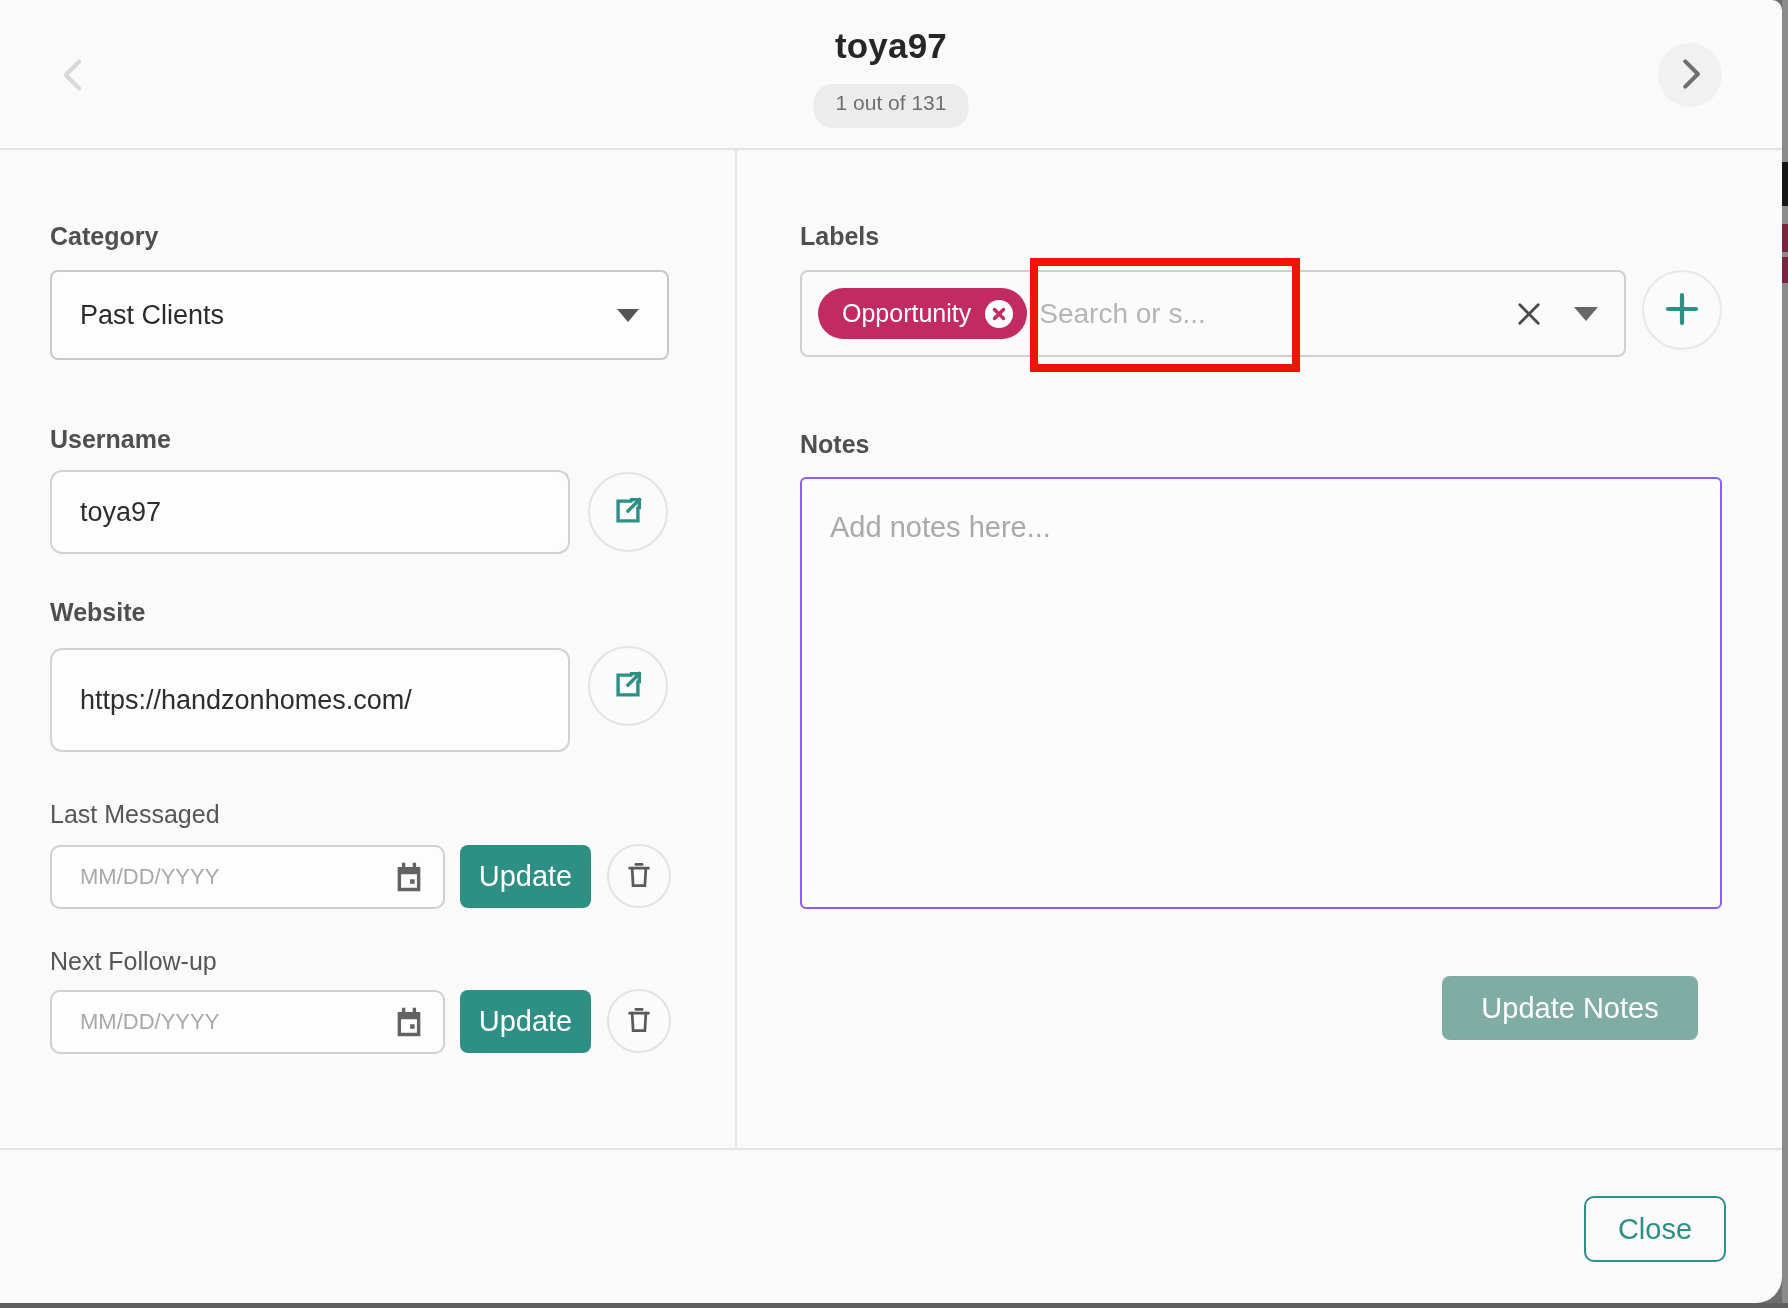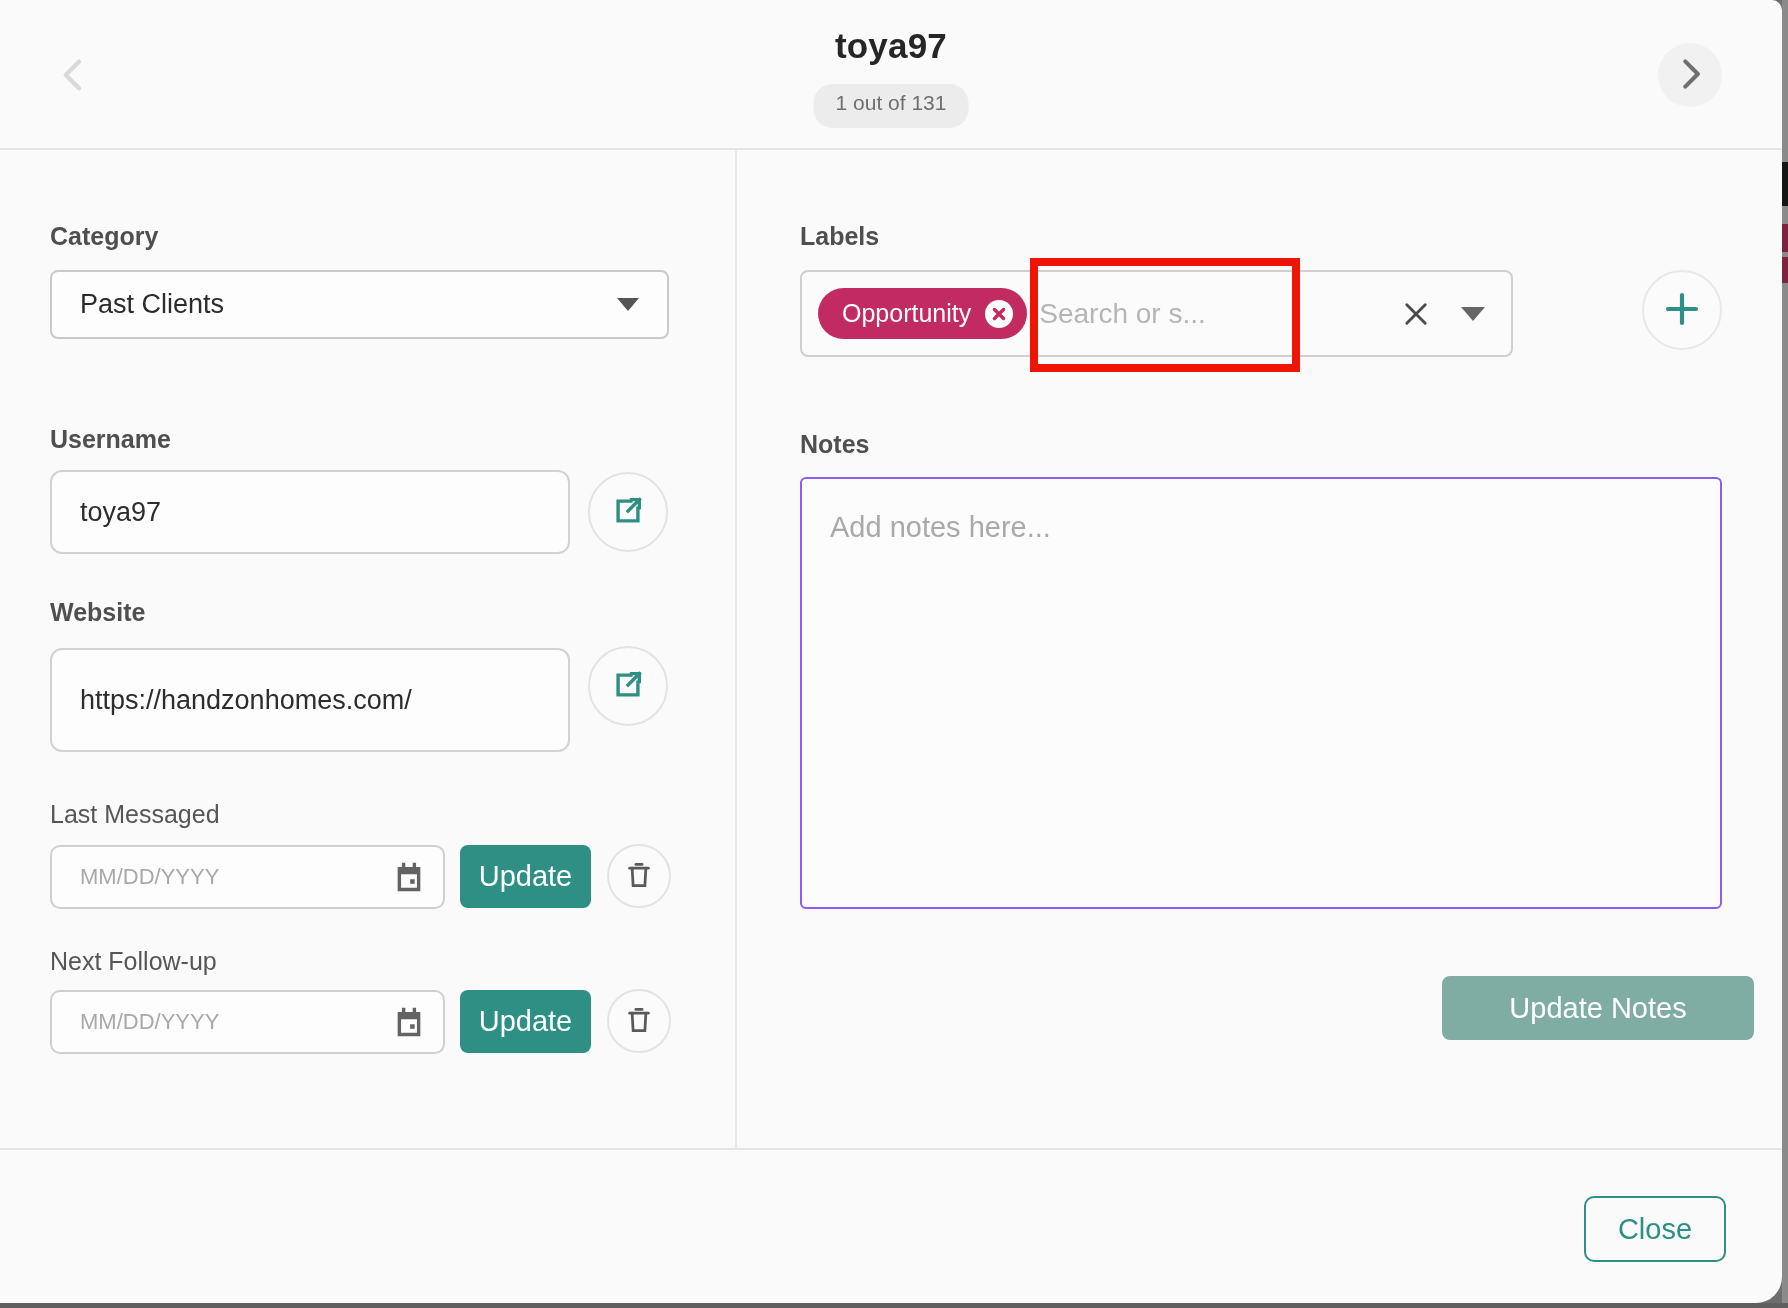--- a/index.html
+++ b/index.html
@@ -35,21 +35,21 @@
 
   
   .field-label { position:absolute; font-size:25px; font-weight:700; color:#4f4f4f; }
   .field-label.regular { font-weight:400; color:#565656; }
   .text-input { position:absolute; background:#fdfdfd; border:2px solid #d2d2d2; border-radius:12px;
                 font-size:27px; color:#2d2d2d; padding:0 28px;
                 font-family:"Liberation Sans","DejaVu Sans",sans-serif; }
   .text-input::placeholder { color:#a8a8a8; }
 
   
-  .select-box { position:absolute; left:50px; top:270px; width:619px; height:69px; background:#fdfdfd;
+  .select-box { position:absolute; left:50px; top:270px; width:619px; height:90px; background:#fdfdfd;
                 border:2px solid #c9c9c9; border-radius:8px; display:flex; align-items:center;
                 padding:0 28px; cursor:pointer; }
   .select-box .value { font-size:27px; color:#2b2b2b; }
   .caret-down { margin-left:auto; width:0; height:0; border-left:11px solid transparent;
                 border-right:11px solid transparent; border-top:13px solid #555; }
 
   
   .circle-btn { position:absolute; border-radius:50%; background:#fbfbfb; border:2px solid #e3e3e3;
                 display:flex; align-items:center; justify-content:center; cursor:pointer; }
   .ext-btn { width:80px; height:80px; }
@@ -58,21 +58,21 @@
 
   
   .date-input { left:50px; width:395px; height:64px; border-radius:10px; border-color:#cfcfcf;
                 font-size:22px; padding-right:70px; }
   .cal-icon { position:absolute; pointer-events:auto; cursor:pointer; }
   .update-btn { position:absolute; left:460px; width:131px; height:63px; background:#2e8f85; border:none;
                 border-radius:8px; color:#ffffff; font-size:29px; cursor:pointer;
                 font-family:"Liberation Sans","DejaVu Sans",sans-serif; }
 
   
-  .labels-box { position:absolute; left:800px; top:270px; width:713px; height:87px;
+  .labels-box { position:absolute; left:800px; top:270px; width:826px; height:87px;
                 border:2px solid #cfcfcf; border-radius:8px; background:#fbfbfb;
                 display:flex; align-items:center; padding:0 26px 0 16px; }
   .chip { height:51px; border-radius:26px; display:flex; align-items:center; gap:12px;
           padding:0 12px 0 24px; color:#fff; font-size:25px; white-space:nowrap; margin-right:12px; }
   .chip-opportunity { background:#c22a62; }
   .chip-repeat { background:#5c7584; }
   .chip-x { width:32px; height:32px; display:flex; cursor:pointer; }
   .labels-search { border:none; background:transparent; outline:none; font-size:28px; color:#3a3a3a;
                    width:190px; font-family:"Liberation Sans","DejaVu Sans",sans-serif; }
   .labels-search::placeholder { color:#b5b5b5; }
@@ -82,21 +82,21 @@
 
   .annotation-box { position:absolute; left:1030px; top:258px; width:270px; height:114px;
                     border:8px solid #ee1505; pointer-events:none; z-index:50; }
 
   
   .notes-area { position:absolute; left:800px; top:477px; width:922px; height:432px;
                 background:#fcfcfc; border:2px solid #8b5cf6; border-radius:6px; resize:none;
                 font-size:29px; color:#2d2d2d; padding:32px 28px;
                 font-family:"Liberation Sans","DejaVu Sans",sans-serif; }
   .notes-area::placeholder { color:#a9a9a9; }
-  .update-notes-btn { position:absolute; left:1442px; top:976px; width:312px; height:64px;
+  .update-notes-btn { position:absolute; left:1442px; top:976px; width:256px; height:64px;
                       background:#7fada4; border:none; border-radius:8px; color:#ffffff; font-size:29px;
                       cursor:pointer; font-family:"Liberation Sans","DejaVu Sans",sans-serif; }
 
   
   .close-btn { position:absolute; left:1584px; top:1196px; width:142px; height:66px; background:#fafafa;
                border:2.5px solid #2e8f85; border-radius:10px; color:#2e8f85; font-size:29px;
                cursor:pointer; font-family:"Liberation Sans","DejaVu Sans",sans-serif; }
 </style>
 </head>
 <body>

